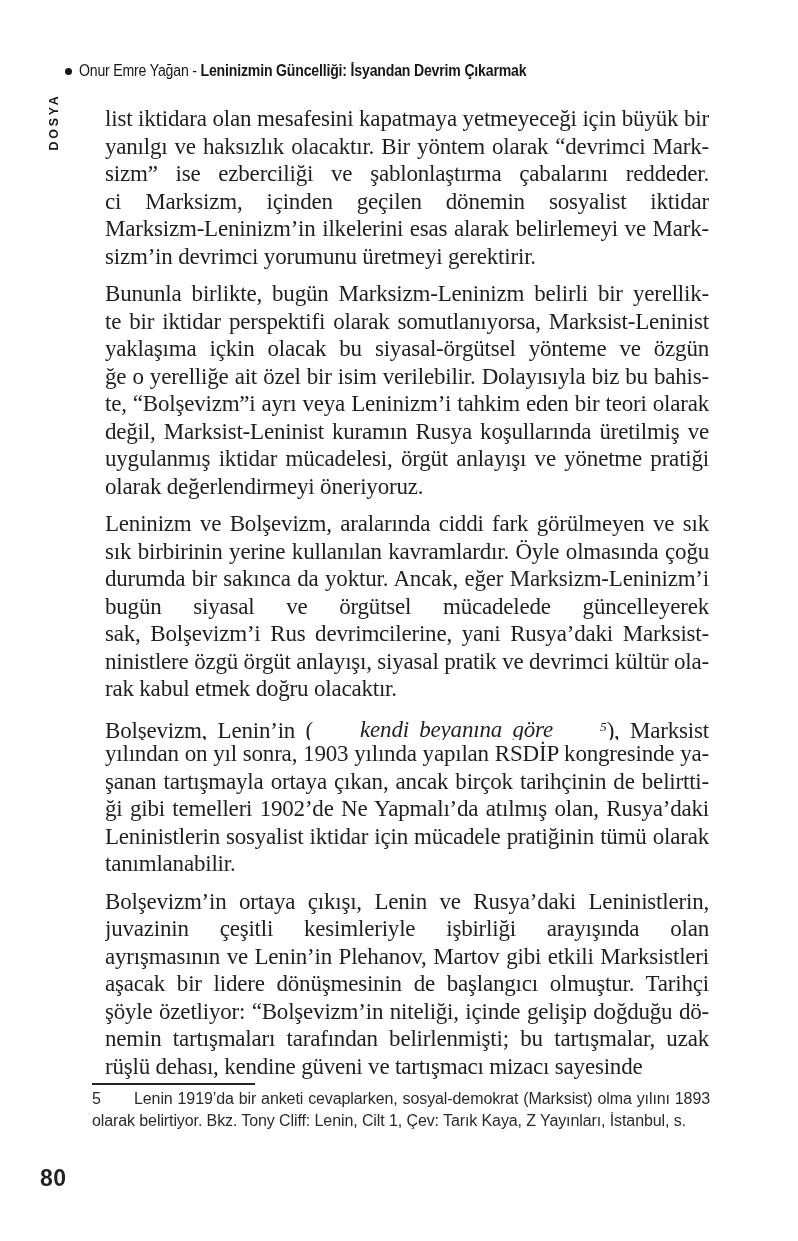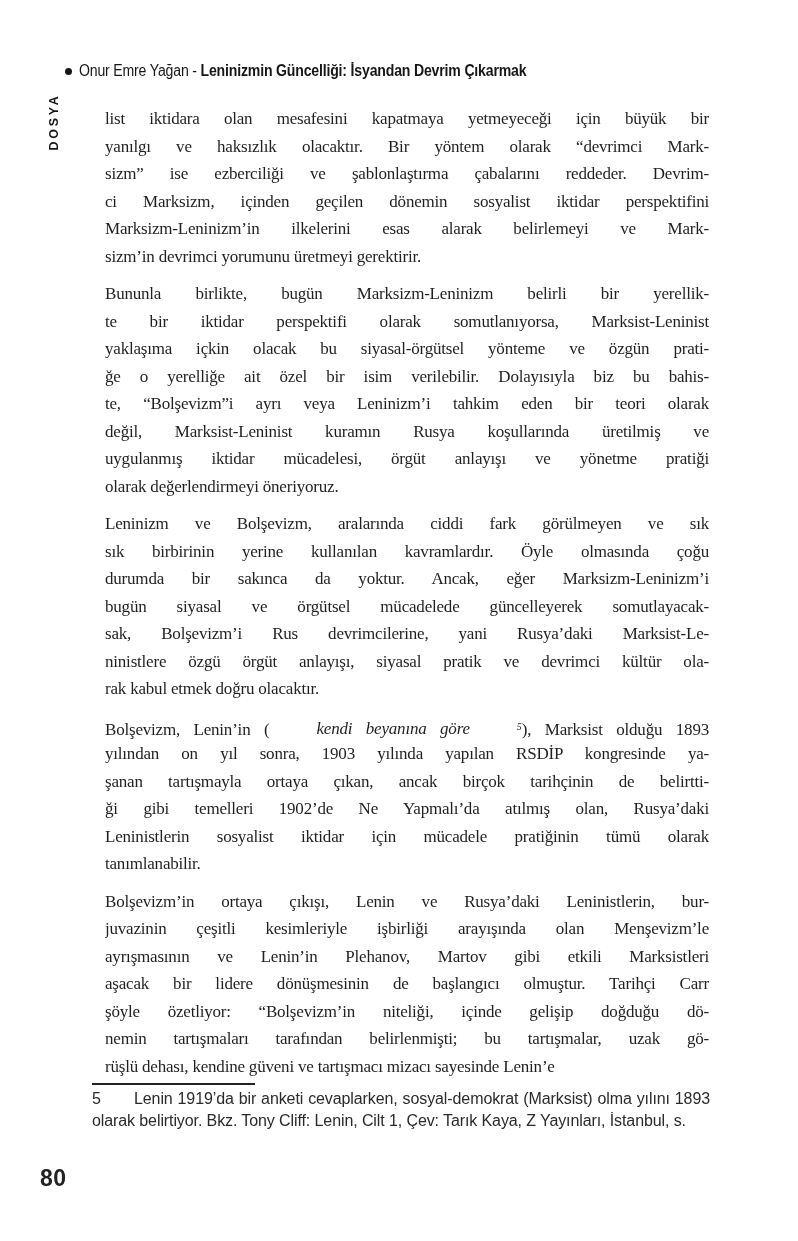--- a/index.html
+++ b/index.html
@@ -53,21 +53,21 @@
     color: #161616;
     white-space: nowrap;
   }
 
   
   .article {
     position: absolute;
     left: 105px;
     top: 105px;
     width: 604px;
-    font-size: 17px;
+    font-size: 23px;
     letter-spacing: -0.2px;
     line-height: 27.5px;
     color: #1f1f1f;
   }
   .para { margin: 0 0 10px 0; }
   .pline {
     height: 27.5px;
     overflow: hidden;
     text-align: justify;
   }

